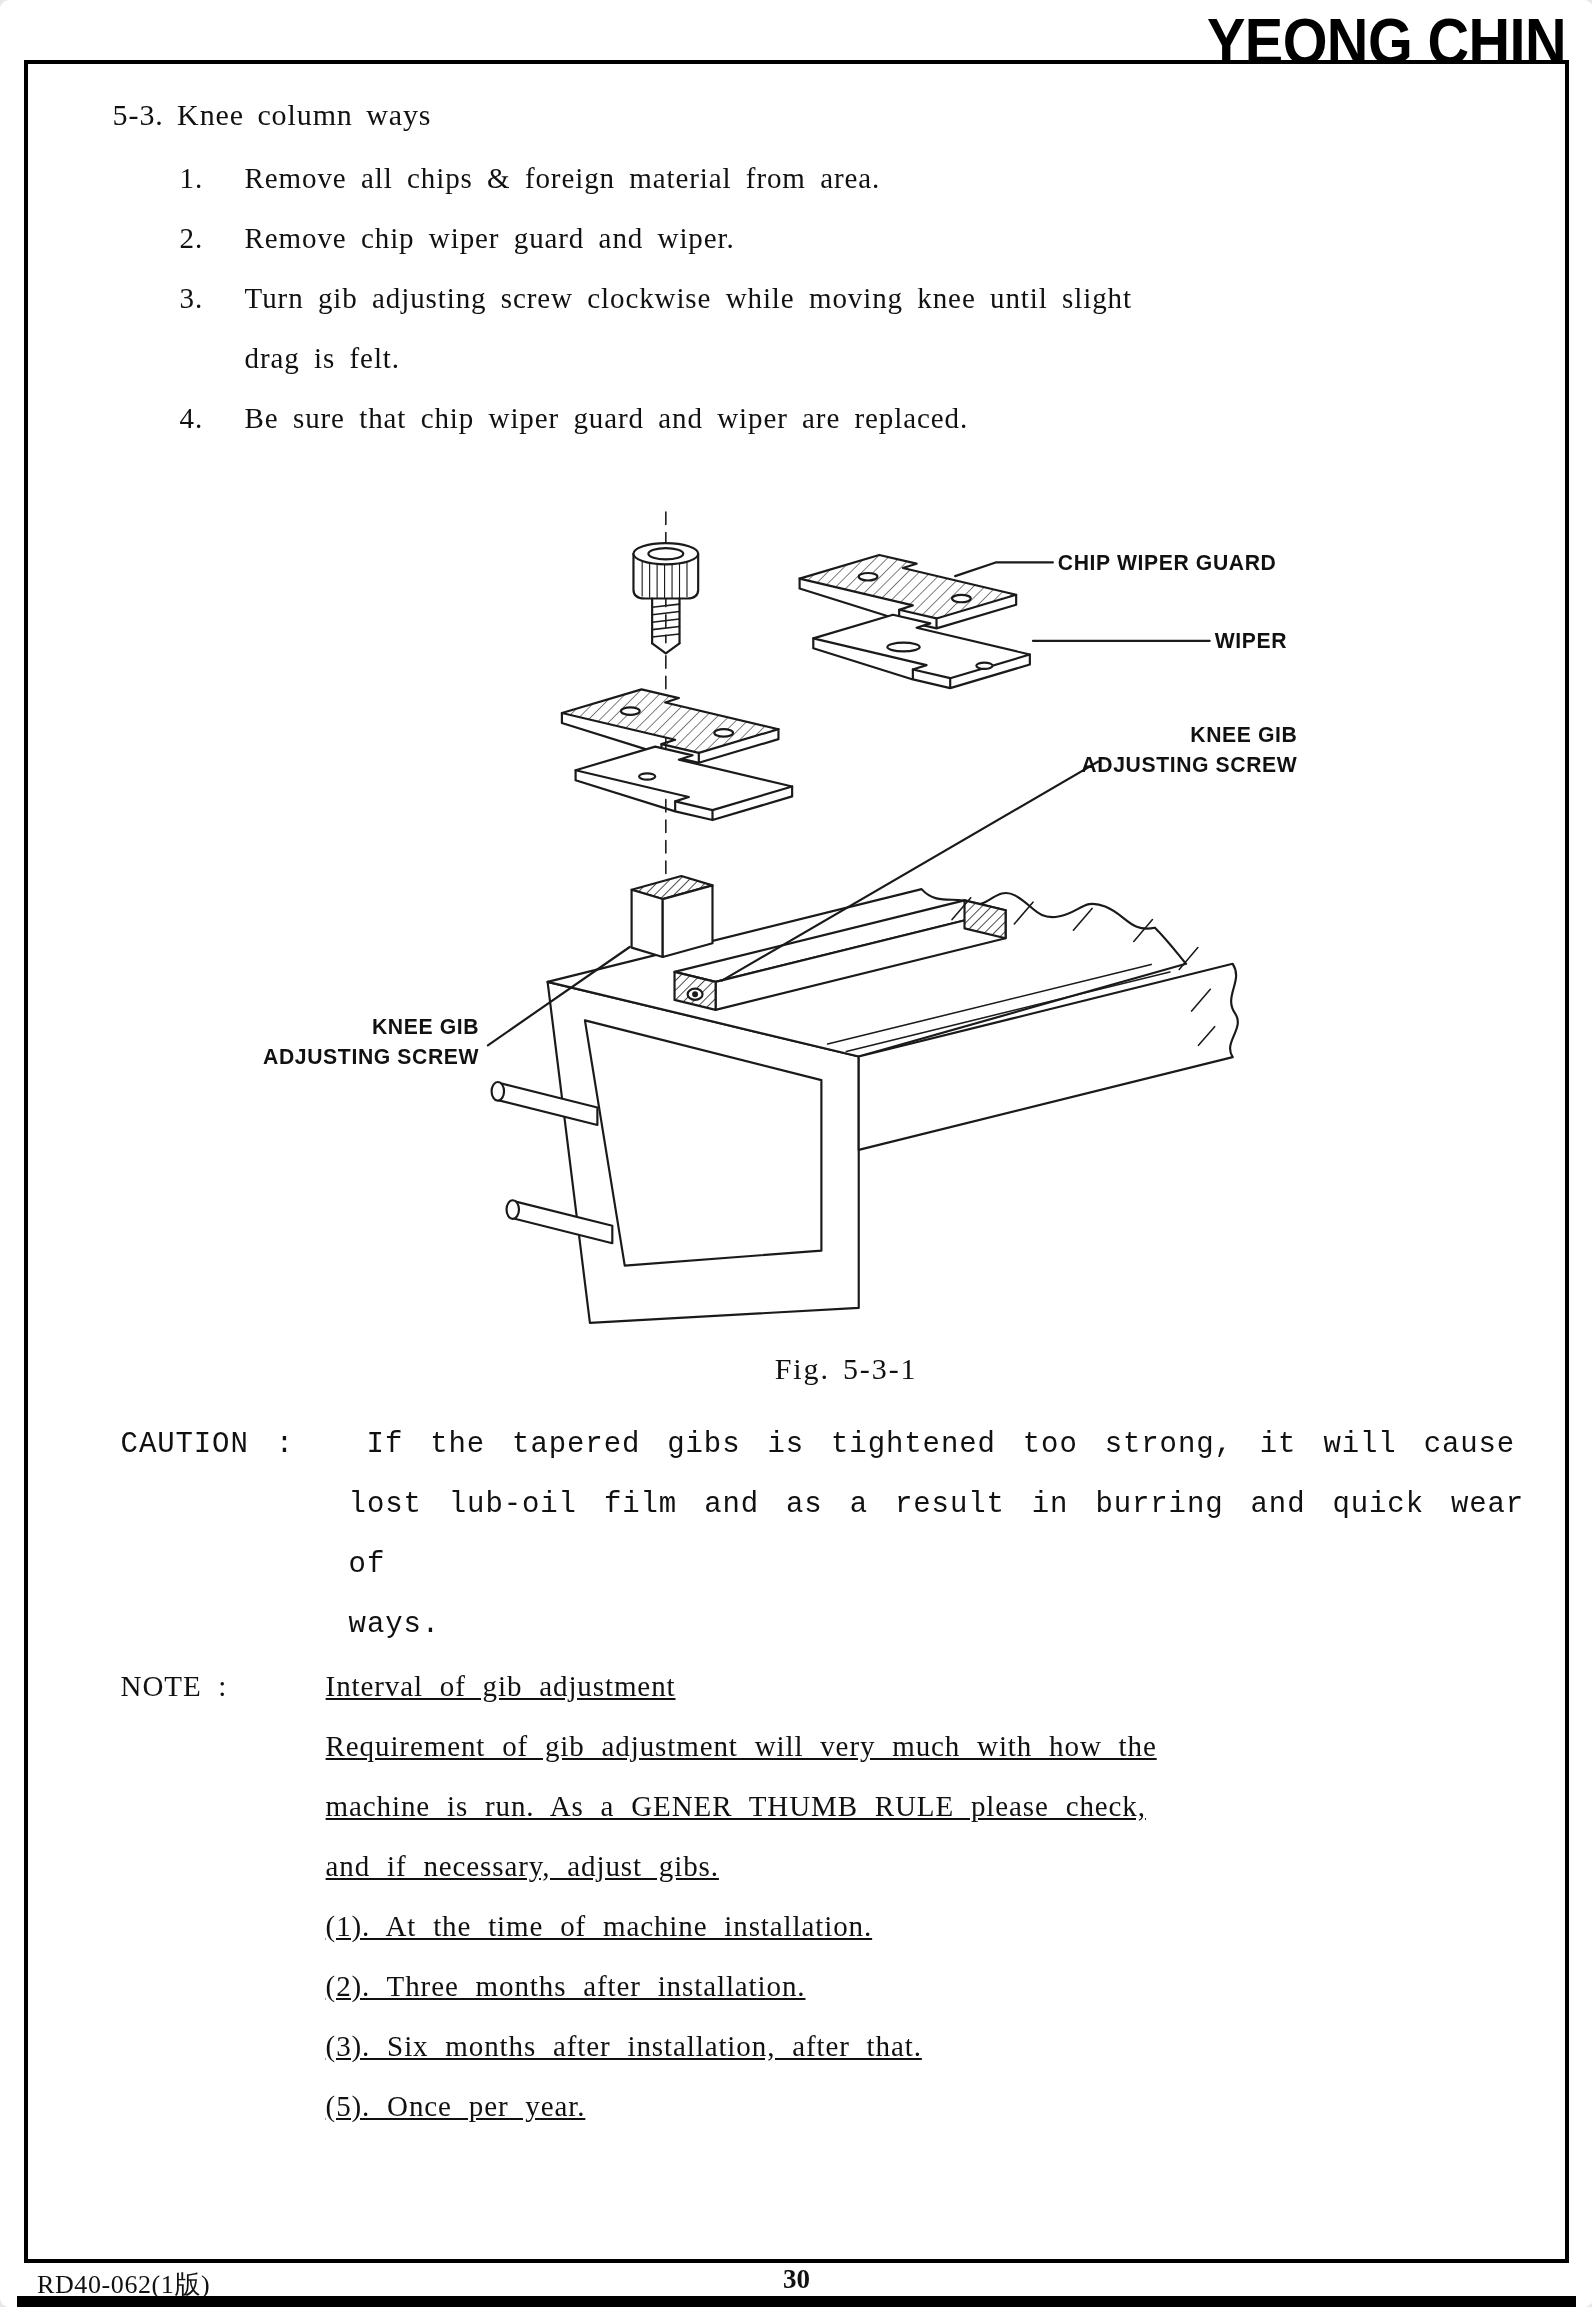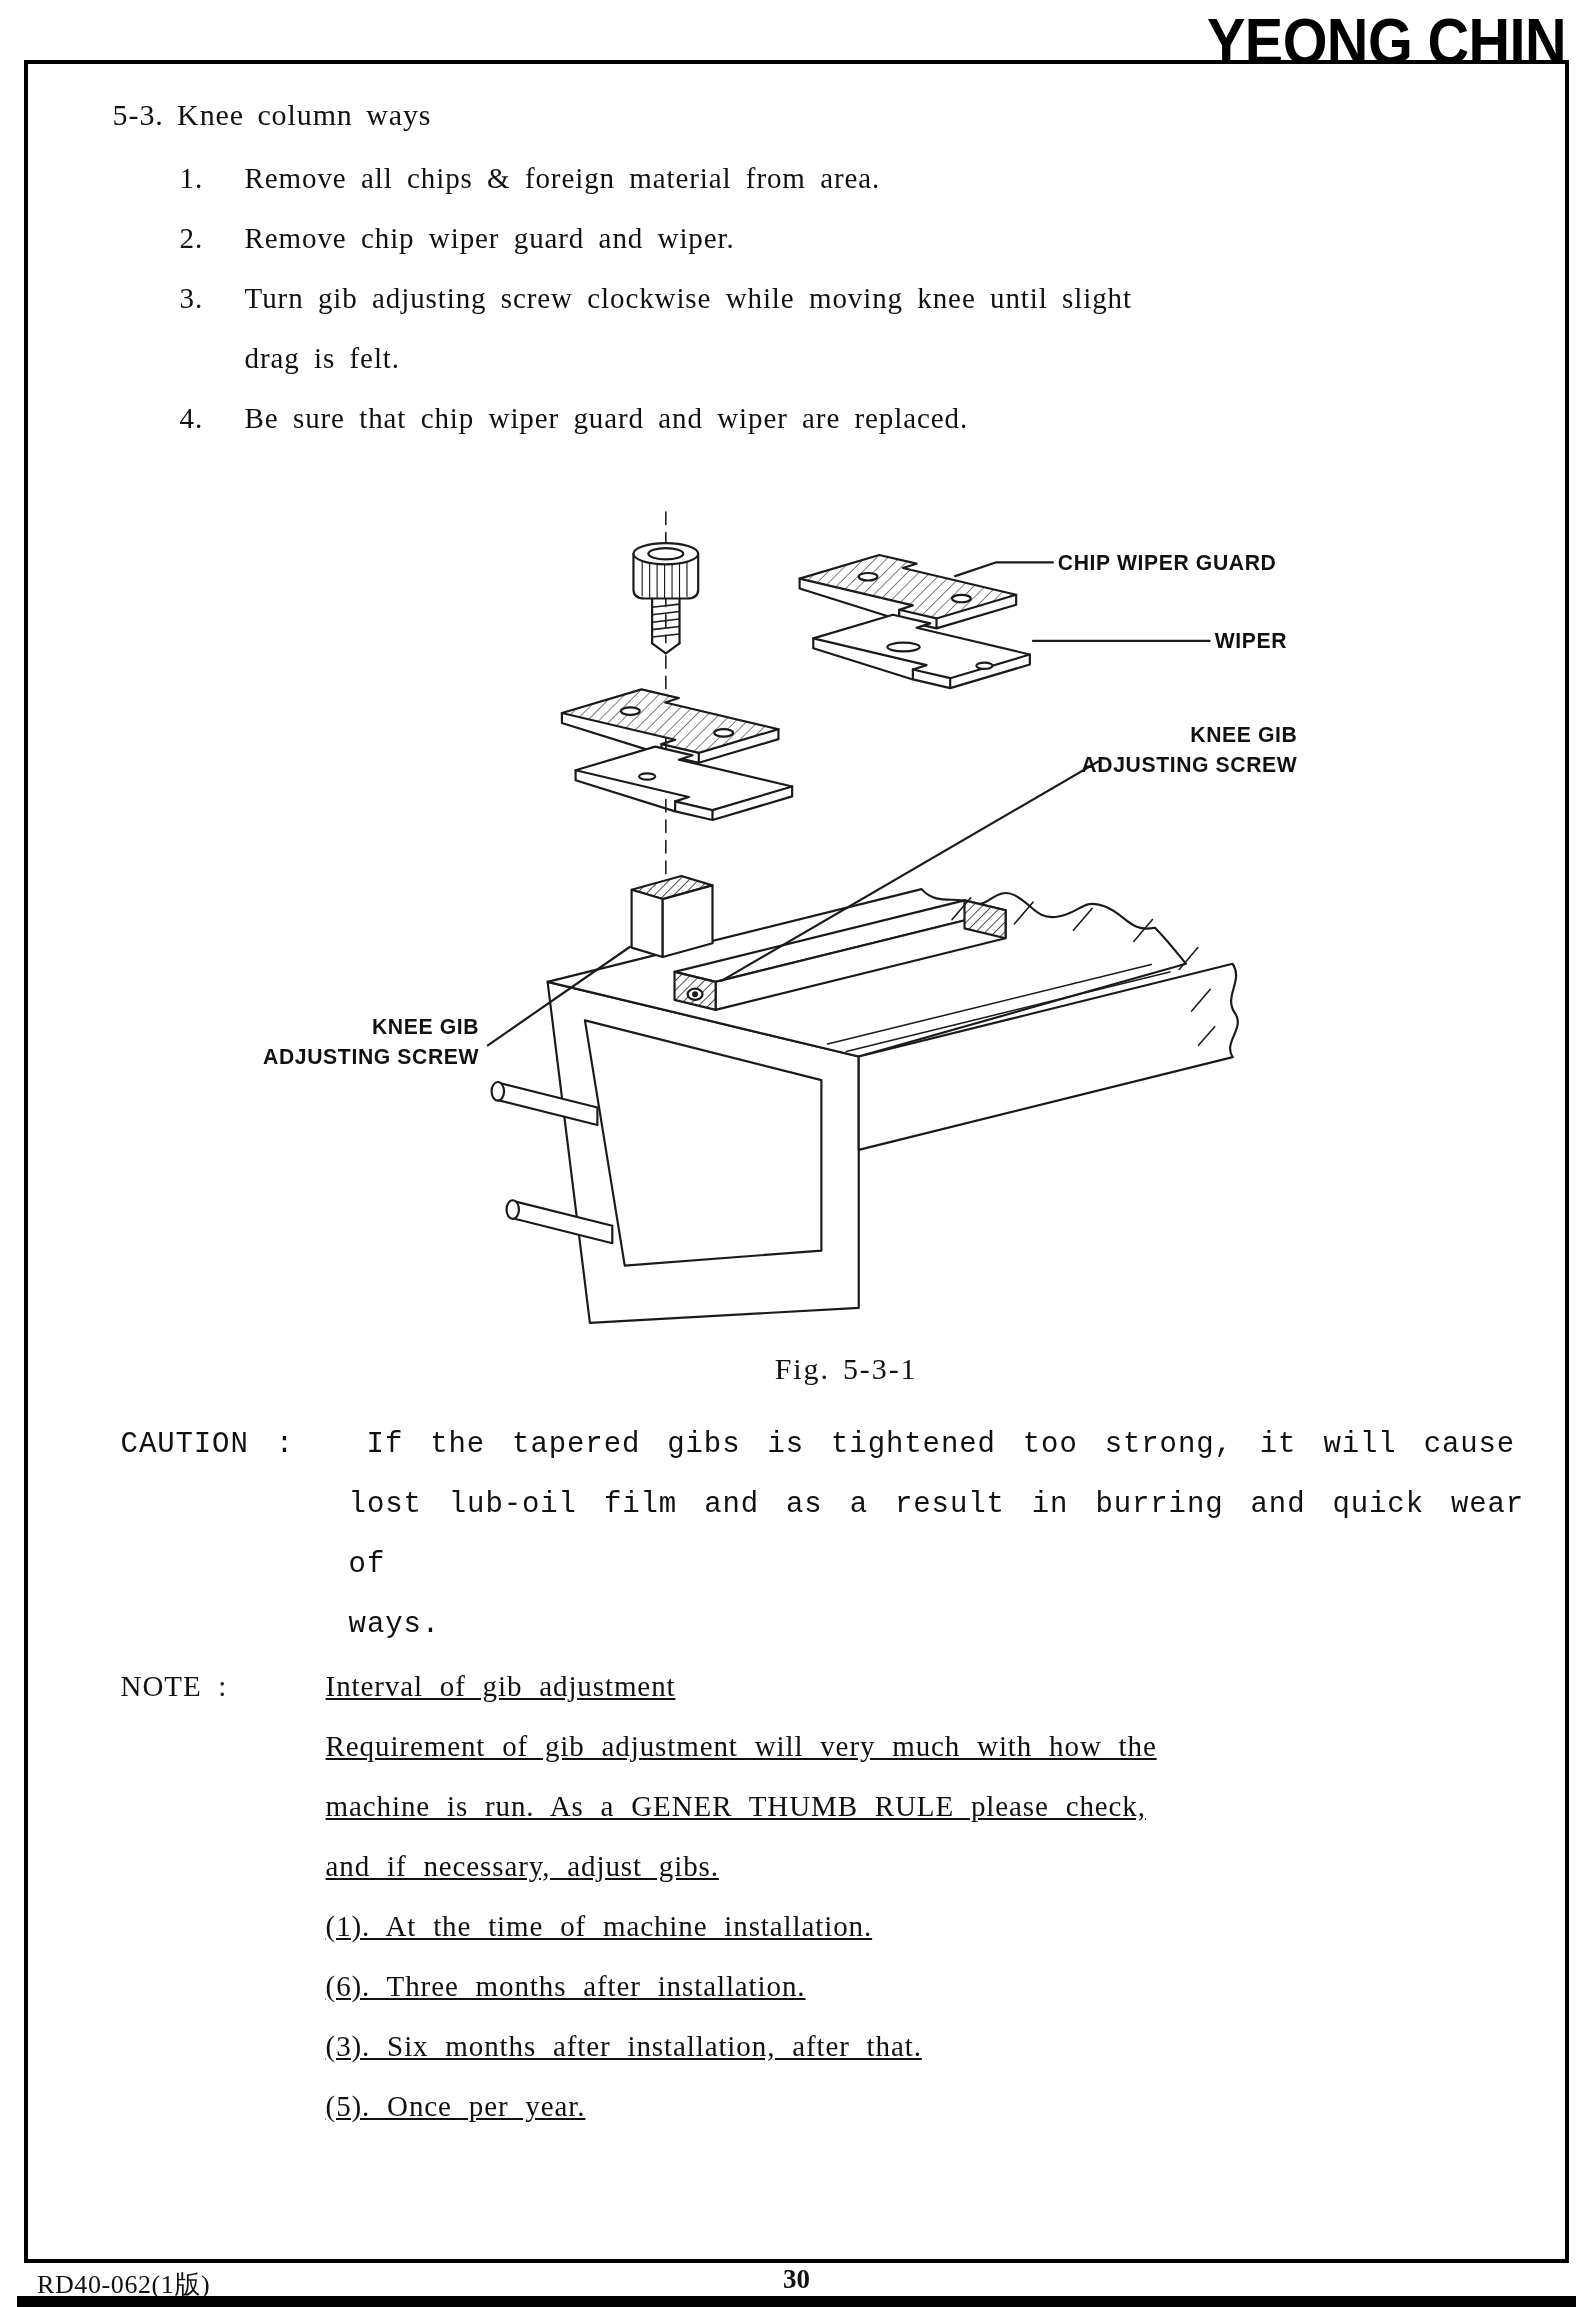--- a/index.html
+++ b/index.html
@@ -1,18 +1,18 @@
 <!DOCTYPE html>
 <html style="font-size:10px"><head>
 <meta charset="utf-8">
 <style>
   html,body{margin:0;padding:0;background:#e8e8e8;}
   .page{
     position:relative;width:1593px;height:2307px;background:#ffffff;
-    font-family:"Liberation Serif", serif;color:#111;overflow:hidden;
+    font-family:"Liberation Serif", serif;color:#111;overflow:hidden;border-radius:9px;
   }
   .logo{
     position:absolute;top:5px;right:27px;
     font-family:"Liberation Sans", sans-serif;font-weight:bold;font-size:60px;
     letter-spacing:-0.6px;transform:scaleX(0.96) scaleY(1.08);transform-origin:right top;
     color:#000;white-space:nowrap;
   }
   .frame{
     position:absolute;left:23.6px;top:60px;width:1545px;height:2203px;
     border:4.4px solid #000;box-sizing:border-box;padding-top:34px;background:#fff;
@@ -199,21 +199,21 @@
     </div>
 
     <div class="note">
       <div>
         <span class="note-label">NOTE :</span><span>Interval of gib adjustment</span>
       </div>
       <div class="cont">Requirement of gib adjustment will very much with how the</div>
       <div class="cont">machine is run.  As a GENER THUMB RULE please check,</div>
       <div class="cont">and if necessary, adjust gibs.</div>
       <div class="cont">(1). At the time of machine installation.</div>
-      <div class="cont">(6). Three months after installation.</div>
+      <div class="cont">(2). Three months after installation.</div>
       <div class="cont">(3). Six months after installation, after that.</div>
       <div class="cont">(5). Once per year.</div>
     </div>
 
   </div>
 
   <div class="footer-left">RD40-062(1版)</div>
   <div class="footer-page">30</div>
   <div class="bottom-bar"></div>
 

